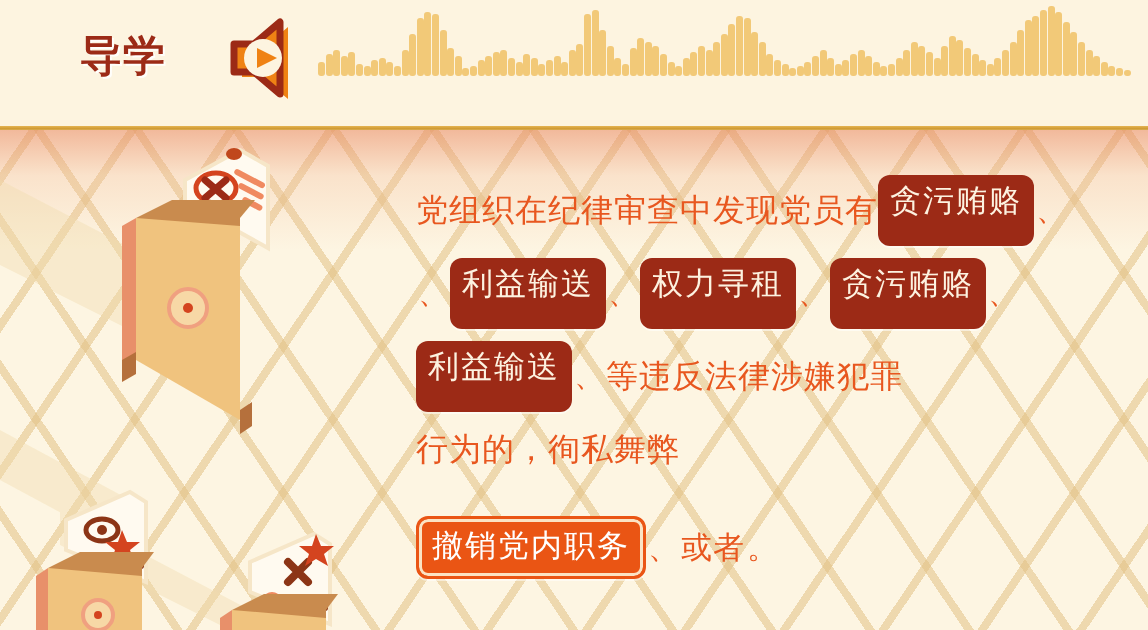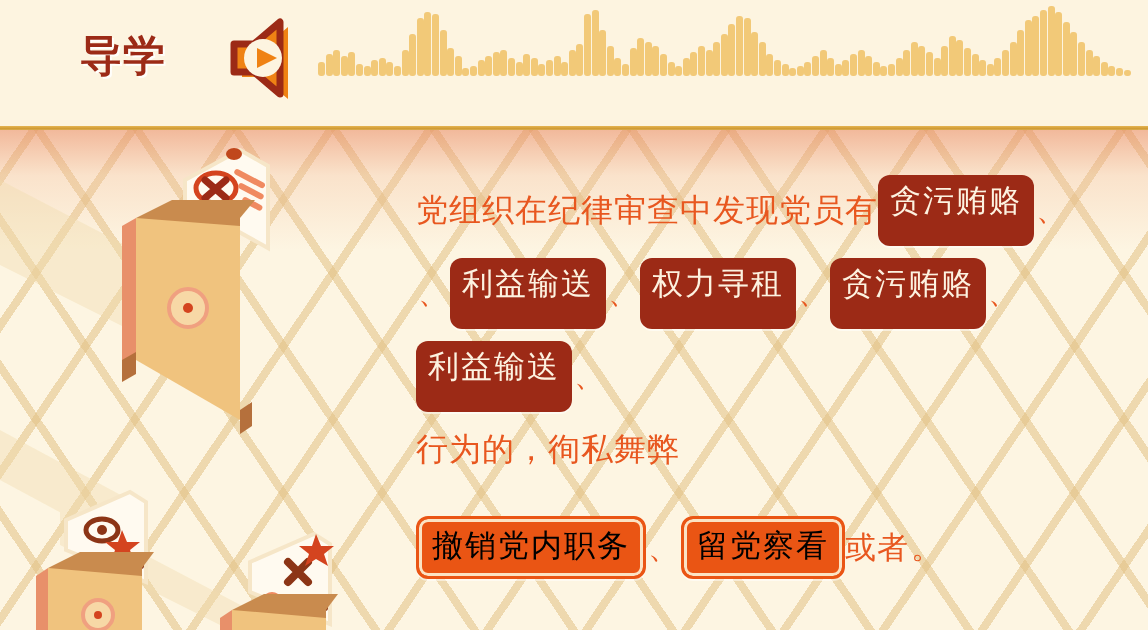--- a/index.html
+++ b/index.html
@@ -75,21 +75,21 @@
   .sep{
     font-size:30px;color:#e8571f;padding:0 2px;white-space:nowrap;
   }
   .tag-red{
     display:inline-block;background:#9c2a16;color:#fdf2e0;
     font-size:31px;letter-spacing:2px;white-space:nowrap;
     padding:5px 12px 24px 12px;border-radius:12px;
     box-shadow:0 2px 0 rgba(255,255,255,.55);
   }
   .tag-orange{
-    display:inline-block;background:#ea5514;color:#000000;
+    display:inline-block;background:#ea5514;color:#ffffff;
     font-size:31px;letter-spacing:2px;white-space:nowrap;
     padding:6px 13px 9px 13px;border-radius:12px;
     border:3px solid #ea5514;
     box-shadow:inset 0 0 0 3px #fbe3c4, 0 2px 0 rgba(255,255,255,.5);
   }
   .tline.l5{margin-top:40px;}
   .tline.l5 .sep,.tline.l5 .plain{font-size:31px;}
 </style>
 </head>
 <body>
@@ -305,26 +305,26 @@
           <span class="tag-red">利益输送</span>
           <span class="sep">、</span>
           <span class="tag-red">权力寻租</span>
           <span class="sep">、</span>
           <span class="tag-red">贪污贿赂</span>
           <span class="sep">、</span>
         </div>
         <div class="tline l3">
           <span class="tag-red">利益输送</span>
           <span class="sep">、</span>
+          <span class="plain"> 等违反法律涉嫌犯罪</span>
         </div>
         <div class="tline l4">
           <span class="plain">行为的，徇私舞弊</span>
         </div>
         <div class="tline l5">
           <span class="tag-orange">撤销党内职务</span>
           <span class="sep">、</span>
-          <span class="tag-orange">留党察看</span>
           <span class="plain"> 或者 </span>
           <span class="sep">。</span>
         </div>
       </div>
   </div>
 </div>
 
 </body></html>

